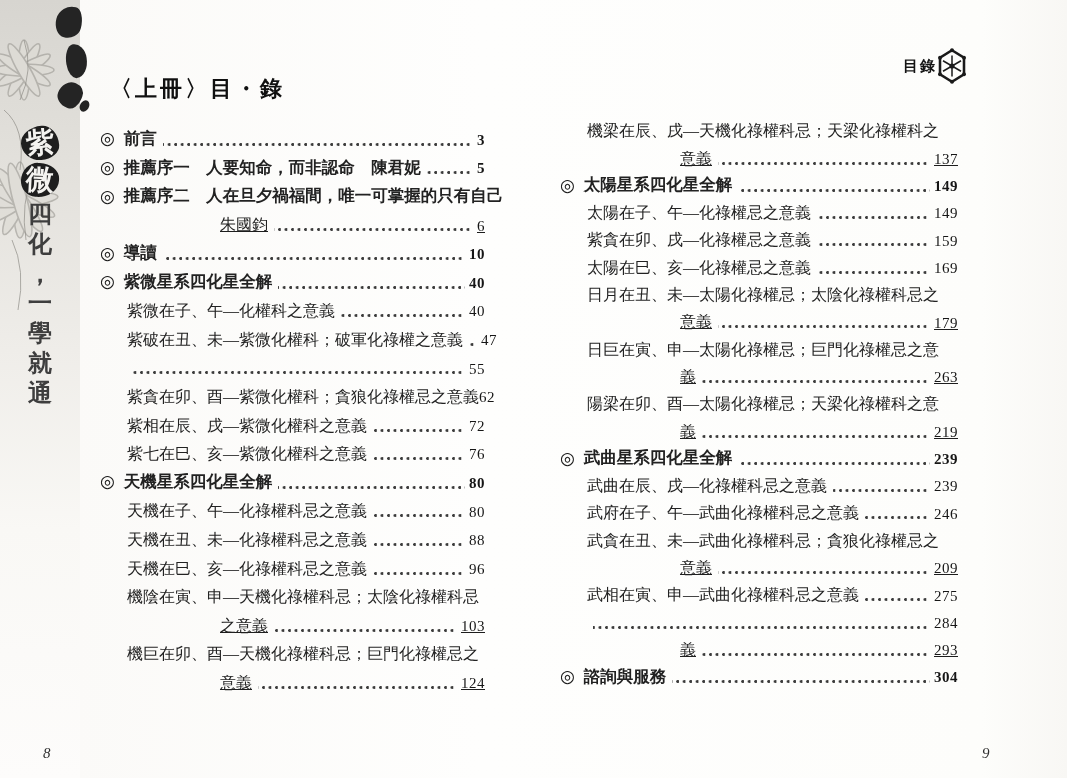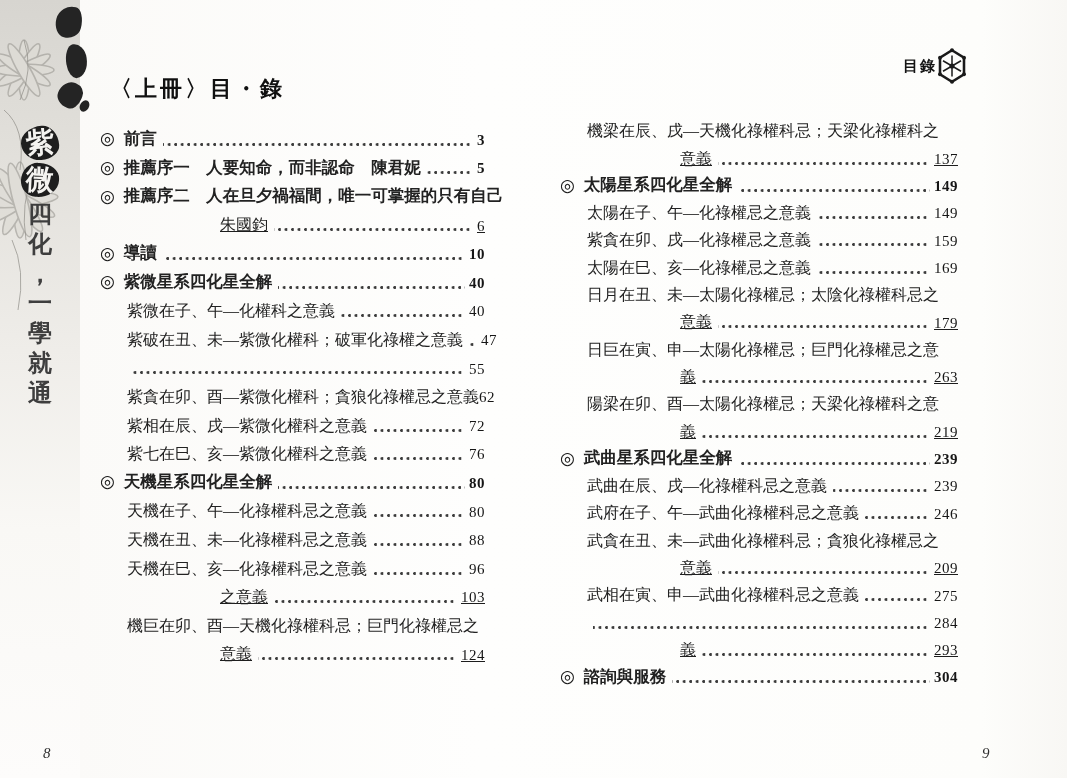--- a/index.html
+++ b/index.html
@@ -227,20 +227,23 @@
       <div class="toc-row level1">
         <span class="label">天機在丑、未—化祿權科忌之意義</span>
         <span class="dots"></span>
         <span class="pagenum">88</span>
       </div>
       <div class="toc-row level1">
         <span class="label">天機在巳、亥—化祿權科忌之意義</span>
         <span class="dots"></span>
         <span class="pagenum">96</span>
       </div>
+      <div class="toc-row level1">
+        <span class="label">機陰在寅、申—天機化祿權科忌；太陰化祿權科忌</span>
+      </div>
       <div class="toc-row level2">
         <span class="label">之意義</span>
         <span class="dots"></span>
         <span class="pagenum">103</span>
       </div>
       <div class="toc-row level1">
         <span class="label">機巨在卯、酉—天機化祿權科忌；巨門化祿權忌之</span>
       </div>
       <div class="toc-row level2">
         <span class="label">意義</span>

